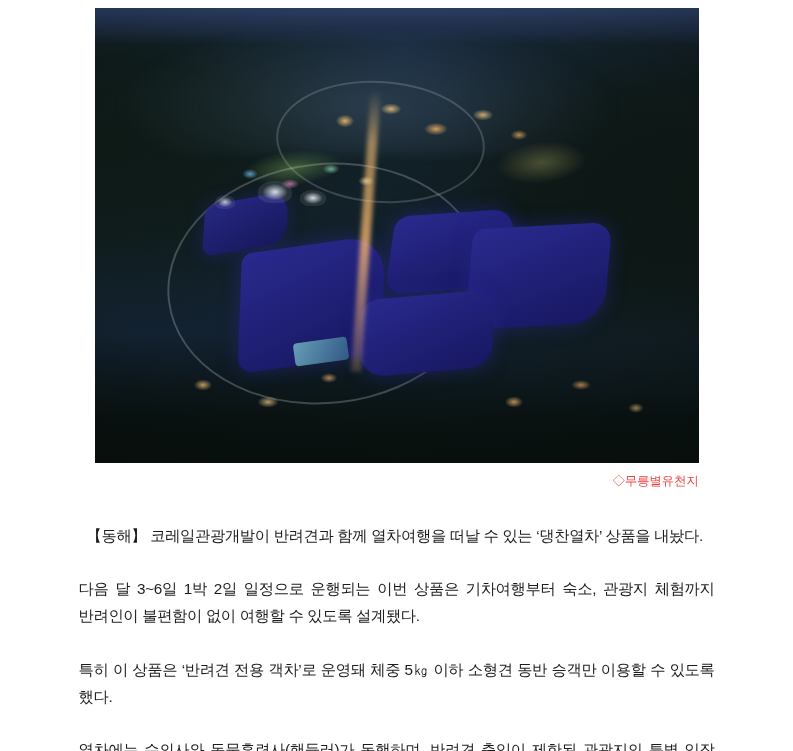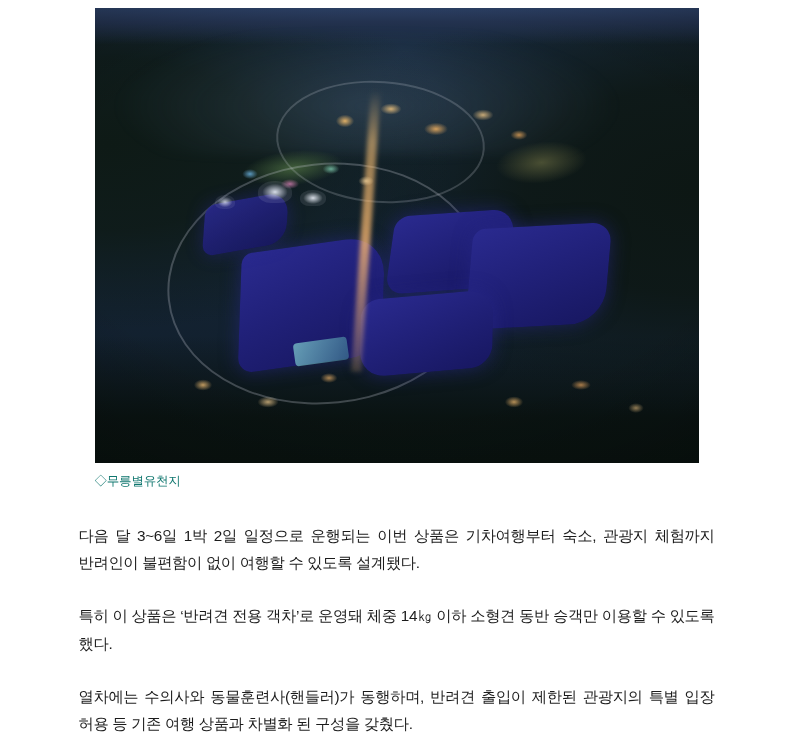--- a/index.html
+++ b/index.html
@@ -184,23 +184,23 @@
   .vignette {
     position: absolute;
     inset: 0;
     background: radial-gradient(120% 95% at 50% 45%, rgba(0,0,0,0) 45%, rgba(0,0,0,0.45) 100%);
     pointer-events: none;
   }
 
   .caption {
     width: 604px;
     margin: 10px auto 8px auto;
-    text-align: left;
+    text-align: right;
     font-size: 12.5px;
-    color: #0f766e;
+    color: #ef4444;
     letter-spacing: -0.2px;
   }
 
   
   .body-copy {
     width: 636px;
     margin: 32px auto 0 auto;
   }
 
   .body-copy p {
@@ -255,18 +255,19 @@
       <div class="tent"></div>
       <div class="tent t2"></div>
       <div class="tent t3"></div>
 
       <div class="vignette"></div>
     </div>
     <figcaption class="caption">◇무릉별유천지</figcaption>
   </figure>
 
   <div class="body-copy">
+    <p class="first">【동해】 코레일관광개발이 반려견과 함께 열차여행을 떠날 수 있는 ‘댕찬열차’ 상품을 내놨다.</p>
     <p>다음 달 3~6일 1박 2일 일정으로 운행되는 이번 상품은 기차여행부터 숙소, 관광지 체험까지 반려인이 불편함이 없이 여행할 수 있도록 설계됐다.</p>
-    <p>특히 이 상품은 ‘반려견 전용 객차’로 운영돼 체중 14㎏ 이하 소형견 동반 승객만 이용할 수 있도록 했다.</p>
+    <p>특히 이 상품은 ‘반려견 전용 객차’로 운영돼 체중 5㎏ 이하 소형견 동반 승객만 이용할 수 있도록 했다.</p>
     <p>열차에는 수의사와 동물훈련사(핸들러)가 동행하며, 반려견 출입이 제한된 관광지의 특별 입장 허용 등 기존 여행 상품과 차별화 된 구성을 갖췄다.</p>
   </div>
 
 </div>
 
 </body></html>

